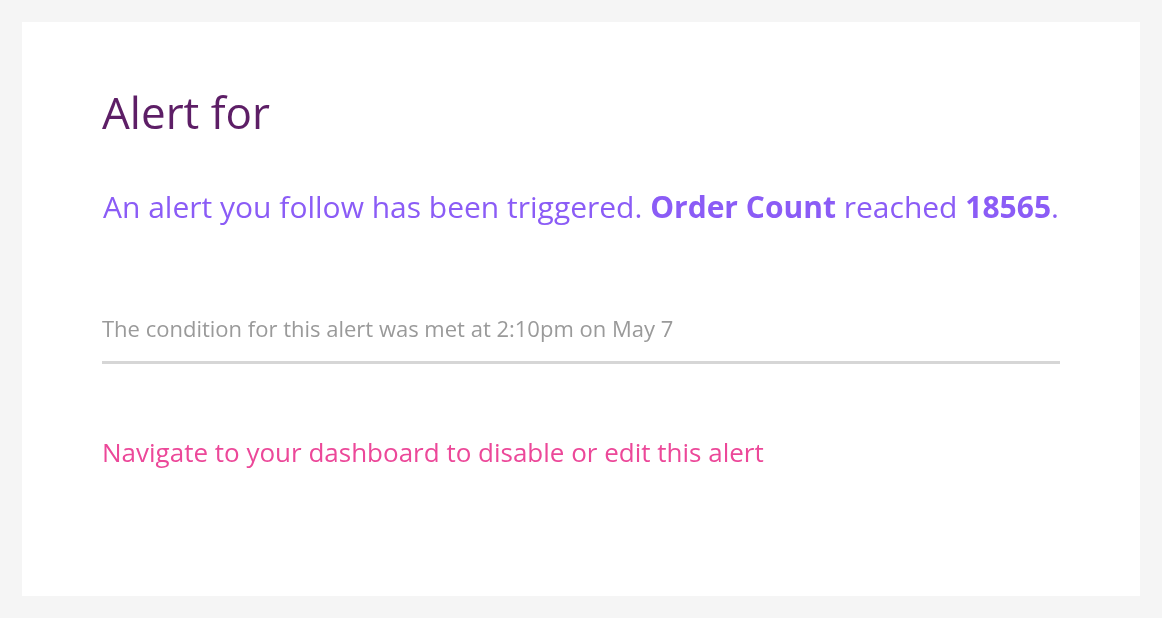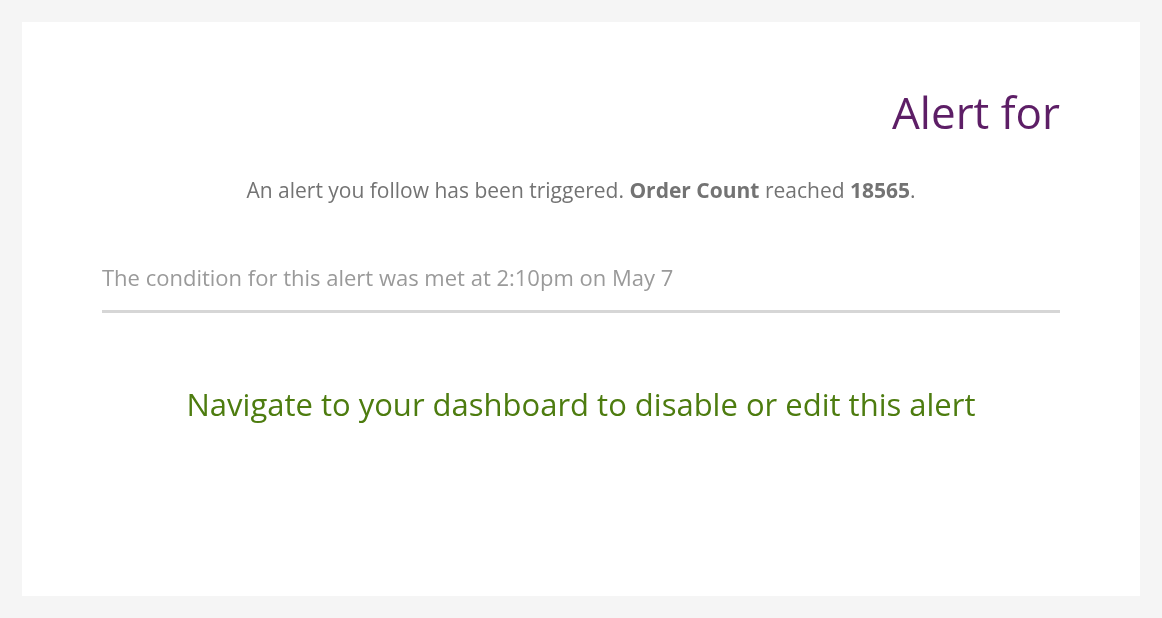--- a/index.html
+++ b/index.html
@@ -13,51 +13,51 @@
     .card {
       background: #ffffff;
       width: 100%;
       height: 100%;
       padding: 60px 80px 40px 80px;
     }
     .title {
       color: #5d1e66;
       font-size: 44px;
       font-weight: 400;
-      text-align: right;
-      margin-bottom: 32px;
+      text-align: left;
+      margin-bottom: 42px;
     }
     .message {
-      color: #737373;
-      font-size: 21px;
+      color: #8b5cf6;
+      font-size: 30px;
       font-weight: 400;
       text-align: center;
       line-height: 1.55;
-      margin-bottom: 55px;
+      margin-bottom: 82px;
     }
     .message .bold {
       font-weight: 700;
     }
     .condition {
       color: #9a9a9a;
       font-size: 22px;
       font-weight: 400;
       text-align: left;
       margin-bottom: 18px;
     }
     .divider {
       border: none;
       border-top: 3px solid #d6d6d6;
       margin: 0 0 70px 0;
     }
     .instruction {
-      color: #4d7c0f;
-      font-size: 31px;
+      color: #ec4899;
+      font-size: 26px;
       font-weight: 400;
-      text-align: center;
+      text-align: left;
     }
   </style>
 </head>
 <body>
 
 <div class="card">
   <h1 class="title">Alert for</h1>
 
   <p class="message">
     <span>An alert you follow has been triggered. </span><span class="bold">Order Count</span><span> reached </span><span class="bold">18565</span><span>.</span>

